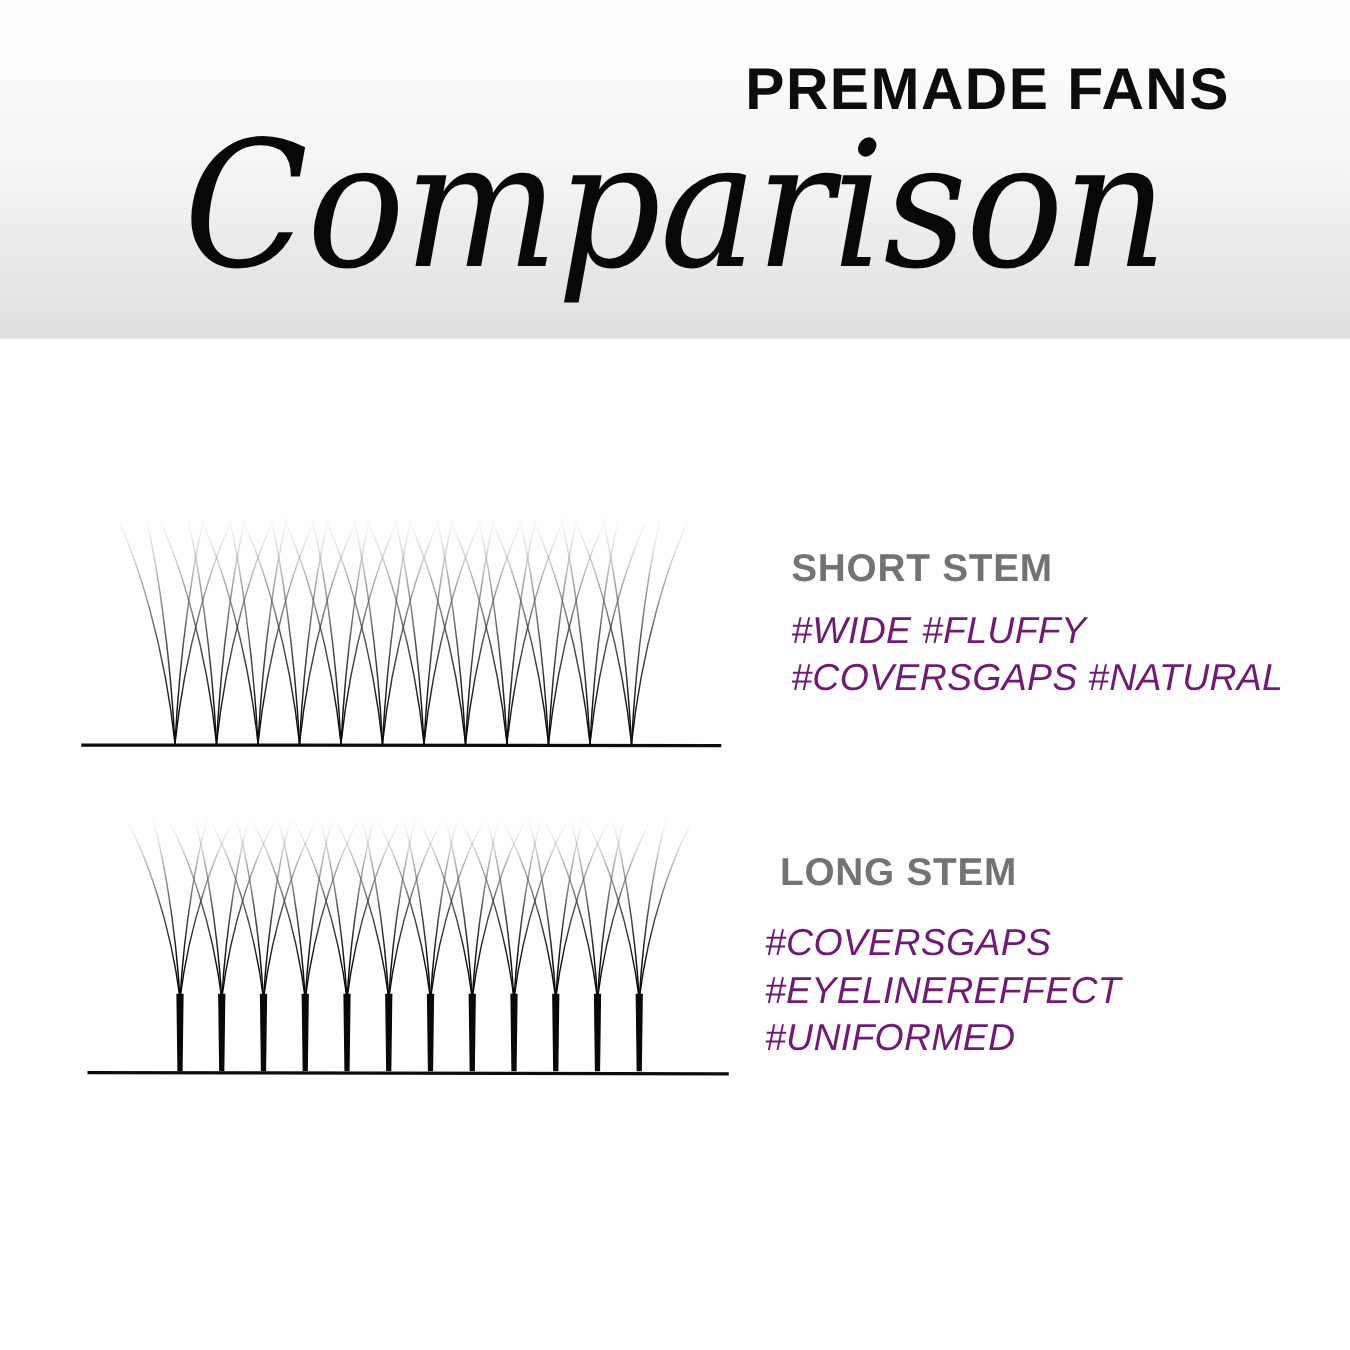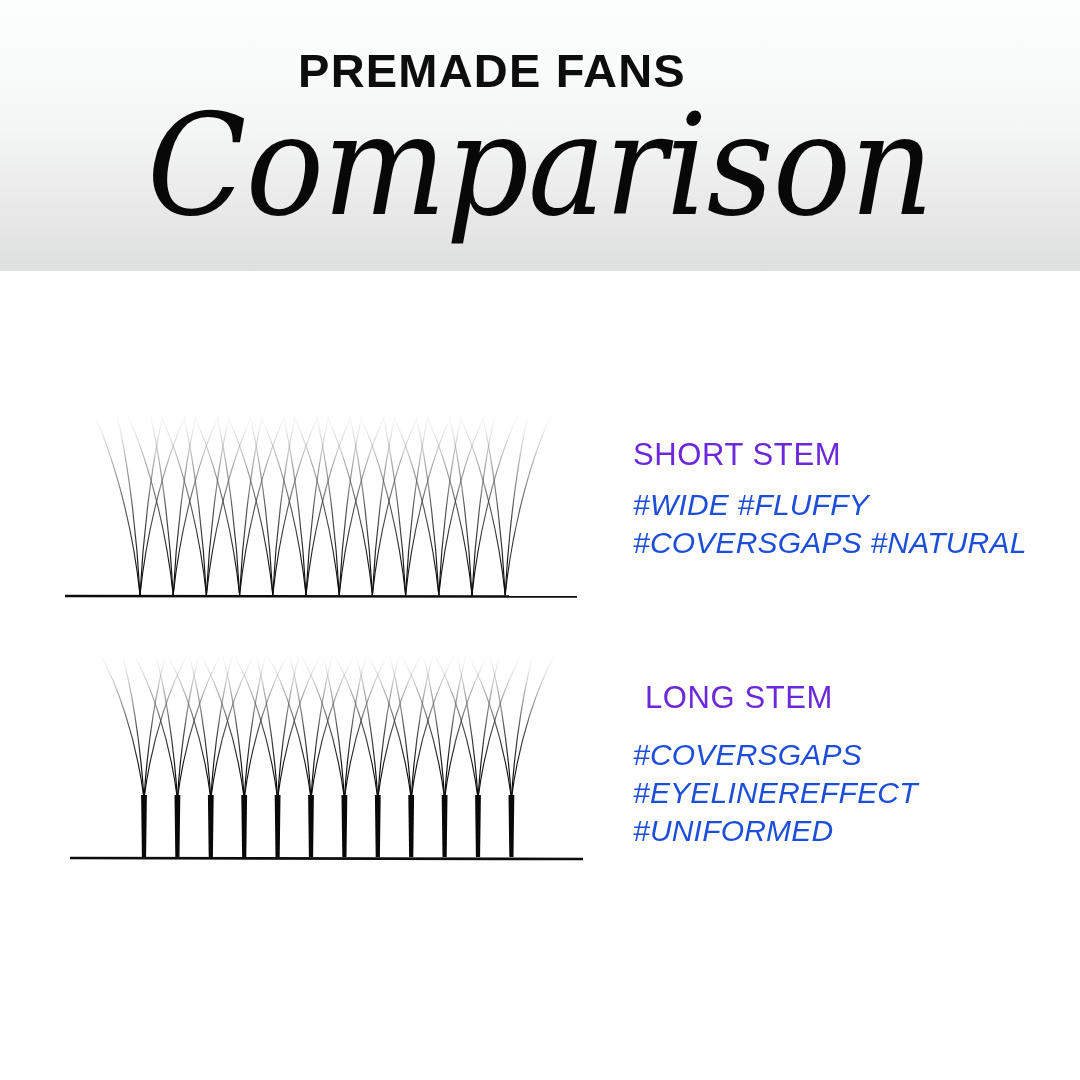--- a/index.html
+++ b/index.html
@@ -13,21 +13,21 @@
   }
   #canvas{position:relative;width:1080px;height:1080px;overflow:hidden;background:#fff;}
 
   
   .header-band{
     position:absolute;left:0;top:0;width:1080px;height:271px;
     background:linear-gradient(to bottom,#fcfdfd 0%,#fafbfb 22%,#f4f5f5 48%,#eaeaeb 74%,#dedfdf 100%);
   }
   .title-kicker{
     position:absolute;left:0;top:47px;width:984px;
-    text-align:center;
+    text-align:right;
     font-family:"Liberation Sans", sans-serif;
     font-weight:700;
     font-size:47px;
     letter-spacing:1.2px;
     color:#0d0d0d;
     line-height:1;
   }
   .title-script{
     position:absolute;left:0;top:95px;width:1080px;
     text-align:center;
@@ -45,44 +45,44 @@
   
   .fan-figure{position:absolute;}
   .fan-figure svg{display:block;}
 
   #figure-short{left:55px;top:400px;}
   #figure-long{left:58px;top:640px;}
 
   
   .text-block{position:absolute;}
   #block-short{left:633px;top:438px;}
-  #block-long{left:633px;top:681px;}
+  #block-long{left:612px;top:681px;}
 
   .block-heading{
     font-family:"Liberation Sans", sans-serif;
-    font-weight:400;
+    font-weight:700;
     font-size:31px;
     letter-spacing:0.6px;
-    color:#6d28d9;
+    color:#737373;
     margin:0;
     line-height:1.1;
     white-space:nowrap;
   }
   #block-long .block-heading{padding-left:12px;}
 
   .block-tags{
     margin:0;
     padding-top:14px;
     font-family:"Liberation Sans", sans-serif;
     font-style:italic;
     font-weight:300;
     font-size:30px;
     letter-spacing:0.2px;
     line-height:1.26;
-    color:#1d4ed8;
+    color:#701a75;
     white-space:pre-line;
   }
   #block-long .block-tags{padding-top:21px;}
 </style>
 </head>
 <body>
 
 <div id="canvas">
 
   <div class="header-band"></div>

